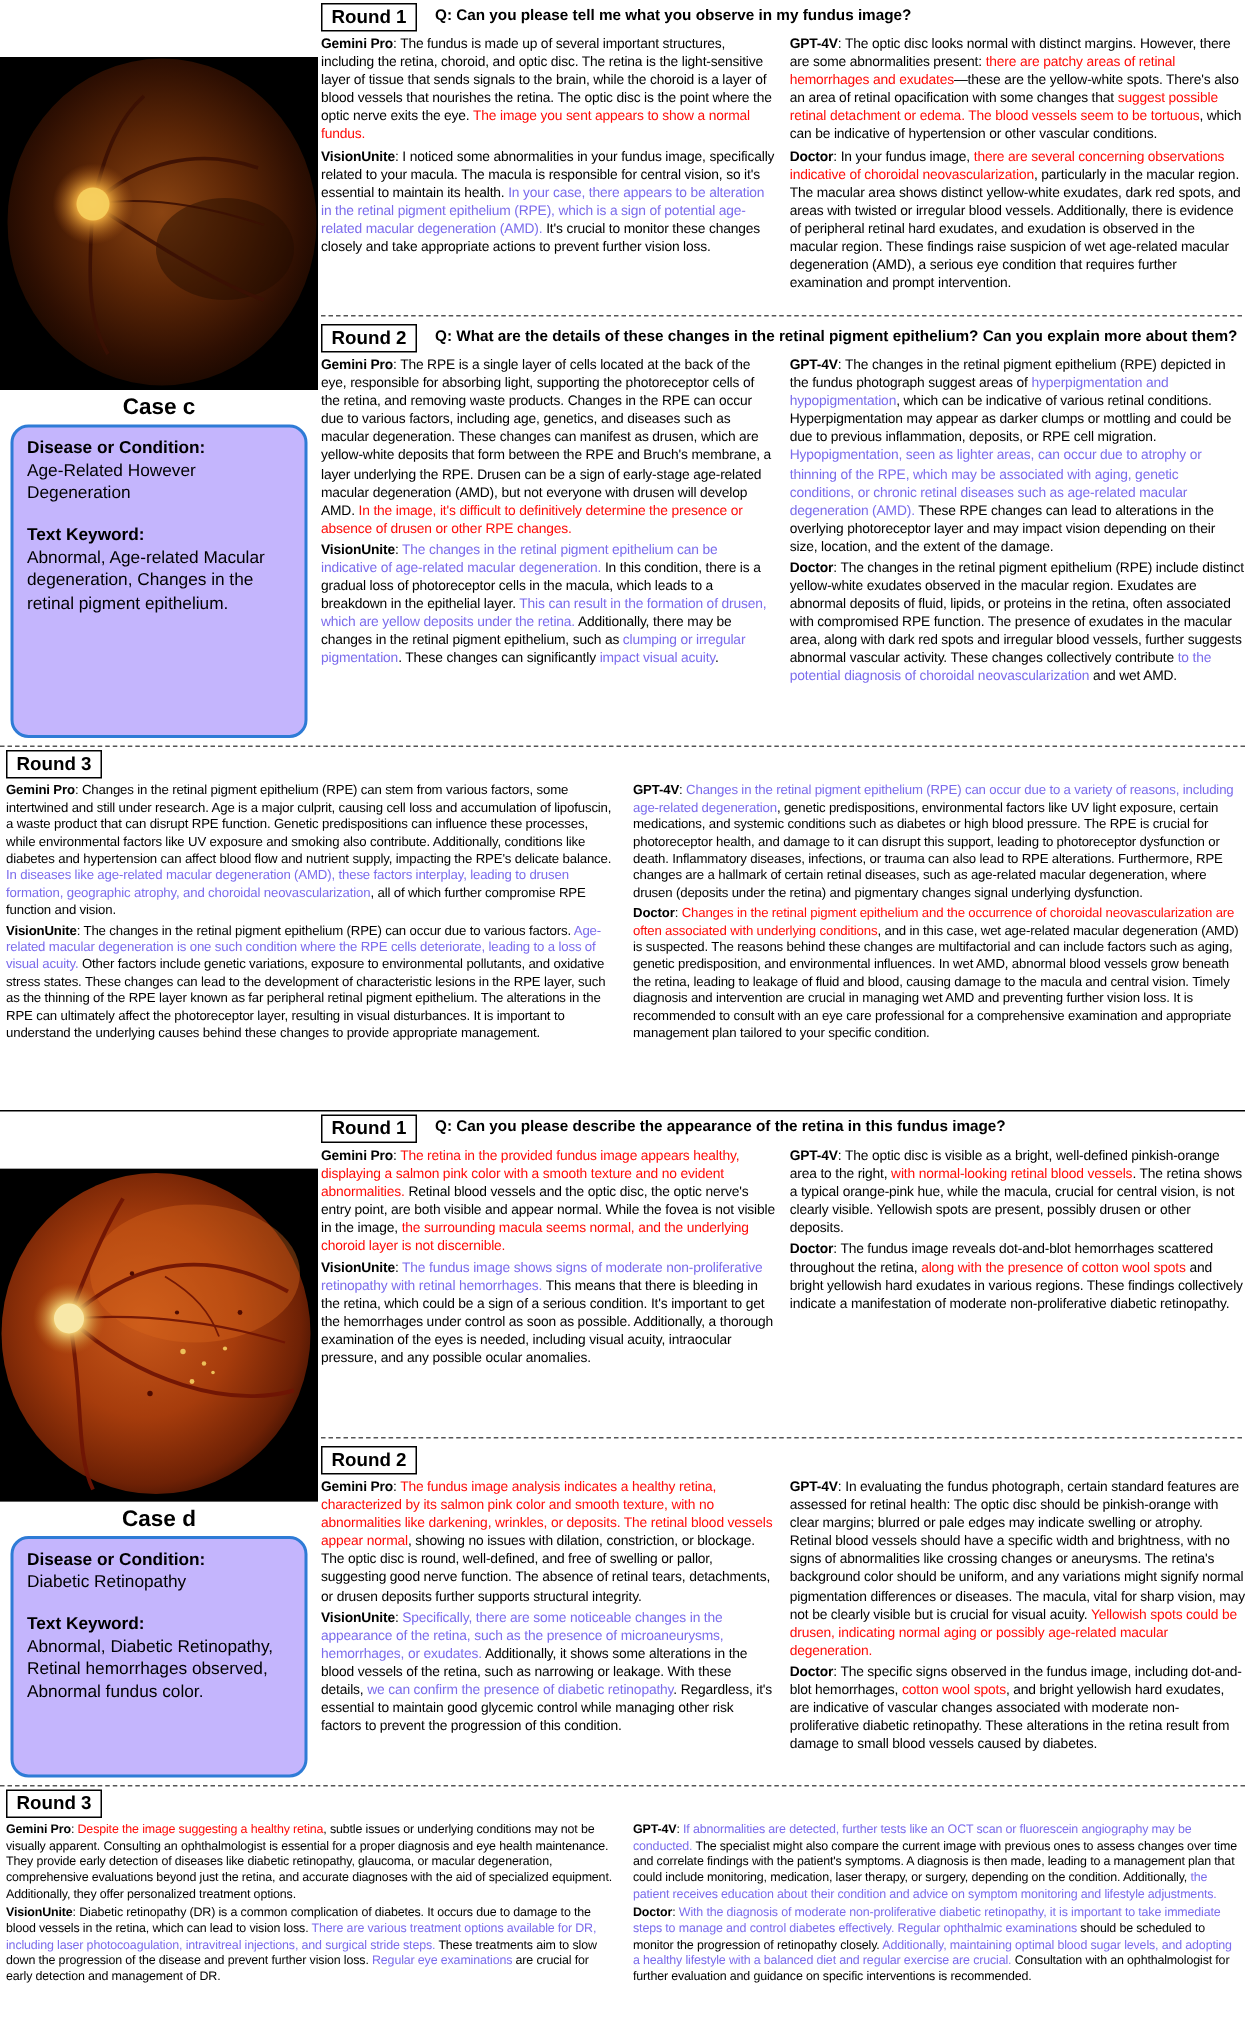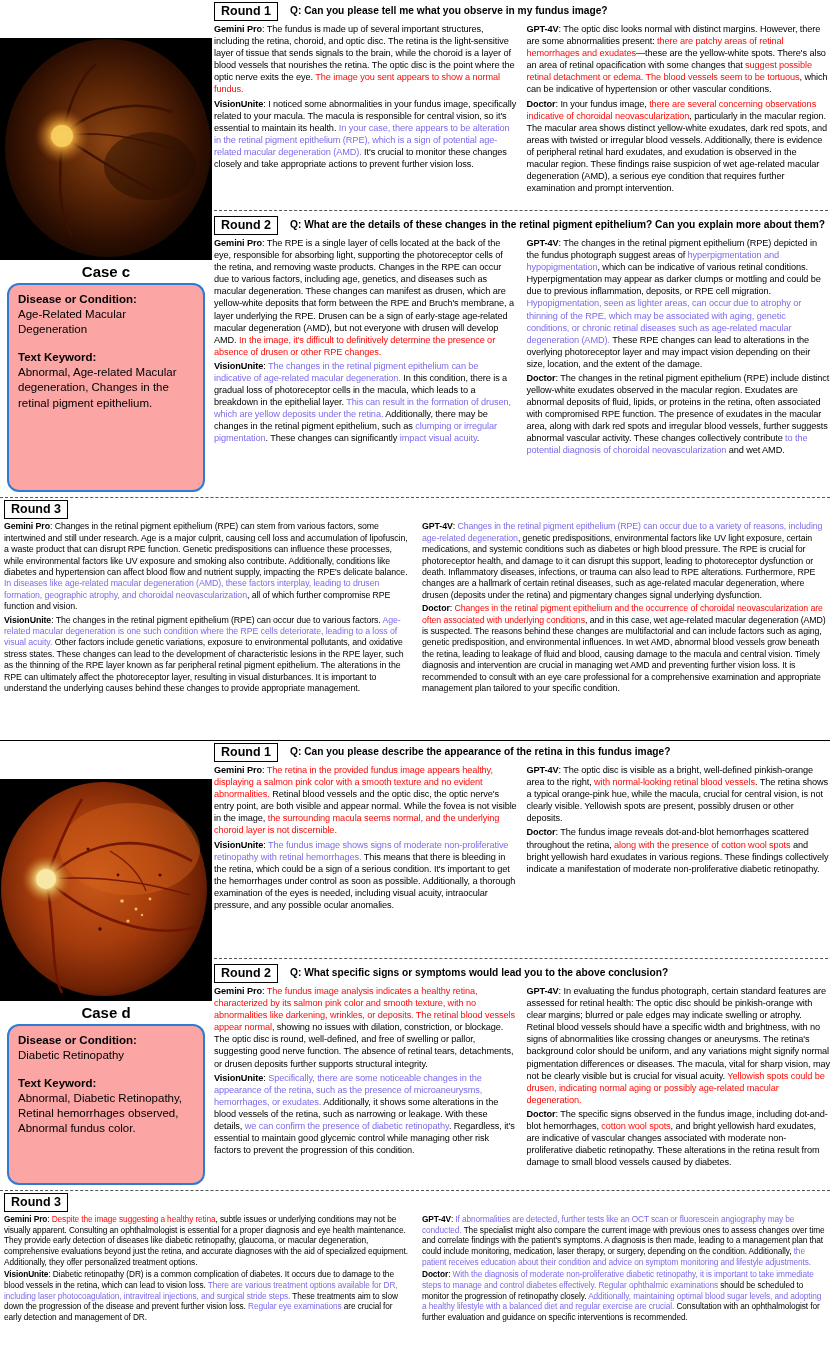--- a/index.html
+++ b/index.html
@@ -4,21 +4,21 @@
 <style>
   html,body{margin:0;padding:0;background:#fff;}
   body{width:830px;height:1351px;overflow:hidden;font-family:"Liberation Sans",sans-serif;color:#000;}
   .page{width:830px;height:1351px;overflow:hidden;}
   .case-top{display:flex;overflow:hidden;}
   .ct-0{height:497px;}
   .ct-1{height:449px;}
   .left-col{width:212px;flex:none;display:flex;flex-direction:column;align-items:center;overflow:hidden;margin-top:38px;}
   .fundus{width:212px;height:222px;background:#000;flex:none;}
   .case-label{font-weight:bold;font-size:15px;margin:3px 0 3px;}
-  .info-box{border:2px solid #2e7bd6;border-radius:12px;width:198px;box-sizing:border-box;padding:7px 9px;flex:1;margin-bottom:5px;overflow:hidden;background:#fca5a5;}
+  .info-box{border:2px solid #2e7bd6;border-radius:12px;width:198px;box-sizing:border-box;padding:7px 9px;flex:1;margin-bottom:5px;overflow:hidden;background:#c4b5fd;}
   .info-h{font-weight:bold;font-size:11.5px;line-height:1.3;}
   .info-h2{margin-top:13px;}
   .info-t{font-size:11.5px;line-height:1.32;}
   .rounds-col{flex:1;min-width:0;display:flex;flex-direction:column;overflow:hidden;padding-left:2px;}
   .round{overflow:hidden;}
   .r-0-0{height:207px;}
   .r-0-1{flex:1;}
   .r-1-0{height:214px;}
   .r-1-1{flex:1;}
   .round3{overflow:hidden;padding:0 4px;}
@@ -72,21 +72,21 @@
 <path d="M62 98 C 70 62, 80 40, 96 26"></path>
 <path d="M62 98 C 60 132, 56 172, 72 198"></path>
 <path d="M62 98 C 100 92, 140 100, 176 112" stroke-width="1.4"></path>
 </g>
 <circle cx="62" cy="98" r="27" fill="url(#gc-disc)"></circle>
 <circle cx="62" cy="98" r="11" fill="#f6cf5e" opacity="0.95"></circle>
 </svg></div>
           <div class="case-label">Case c</div>
           <div class="info-box">
             <div class="info-h">Disease or Condition:</div>
-            <div class="info-t">Age-Related Macular Degeneration</div>
+            <div class="info-t">Age-Related However Degeneration</div>
             <div class="info-h info-h2">Text Keyword:</div>
             <div class="info-t">Abnormal, Age-related Macular degeneration, Changes in the retinal pigment epithelium.</div>
           </div>
         </div>
         <div class="rounds-col">
           <div class="round r-0-0">
             <div class="round-head">
               <span class="round-badge">Round 1</span>
               <span class="round-q">Q: Can you please tell me what you observe in my fundus image?</span>
             </div>
@@ -204,21 +204,20 @@
               <div class="col">
                 <p class="msg"><b class="spk">GPT-4V</b>: <span class="seg-k">The optic disc is visible as a bright, well-defined pinkish-orange area to the right, </span><span class="seg-r">with normal-looking retinal blood vessels</span><span class="seg-k">. The retina shows a typical orange-pink hue, while the macula, crucial for central vision, is not clearly visible. Yellowish spots are present, possibly drusen or other deposits.</span></p>
                 <p class="msg"><b class="spk">Doctor</b>: <span class="seg-k">The fundus image reveals dot-and-blot hemorrhages scattered throughout the retina, </span><span class="seg-r">along with the presence of cotton wool spots</span><span class="seg-k"> and bright yellowish hard exudates in various regions. These findings collectively indicate a manifestation of moderate non-proliferative diabetic retinopathy.</span></p>
               </div>
             </div>
           </div>
           <div class="dash"></div>
           <div class="round r-1-1">
             <div class="round-head">
               <span class="round-badge">Round 2</span>
-              <span class="round-q">Q: What specific signs or symptoms would lead you to the above conclusion?</span>
             </div>
             <div class="cols">
               <div class="col">
                 <p class="msg"><b class="spk">Gemini Pro</b>: <span class="seg-r">The fundus image analysis indicates a healthy retina, characterized by its salmon pink color and smooth texture, with no abnormalities like darkening, wrinkles, or deposits. The retinal blood vessels appear normal</span><span class="seg-k">, showing no issues with dilation, constriction, or blockage. The optic disc is round, well-defined, and free of swelling or pallor, suggesting good nerve function. The absence of retinal tears, detachments, or drusen deposits further supports structural integrity.</span></p>
                 <p class="msg"><b class="spk">VisionUnite</b>: <span class="seg-b">Specifically, there are some noticeable changes in the appearance of the retina, such as the presence of microaneurysms, hemorrhages, or exudates. </span><span class="seg-k">Additionally, it shows some alterations in the blood vessels of the retina, such as narrowing or leakage. With these details, </span><span class="seg-b">we can confirm the presence of diabetic retinopathy</span><span class="seg-k">. Regardless, it's essential to maintain good glycemic control while managing other risk factors to prevent the progression of this condition.</span></p>
               </div>
               <div class="col">
                 <p class="msg"><b class="spk">GPT-4V</b>: <span class="seg-k">In evaluating the fundus photograph, certain standard features are assessed for retinal health: The optic disc should be pinkish-orange with clear margins; blurred or pale edges may indicate swelling or atrophy. Retinal blood vessels should have a specific width and brightness, with no signs of abnormalities like crossing changes or aneurysms. The retina's background color should be uniform, and any variations might signify normal pigmentation differences or diseases. The macula, vital for sharp vision, may not be clearly visible but is crucial for visual acuity. </span><span class="seg-r">Yellowish spots could be drusen, indicating normal aging or possibly age-related macular degeneration.</span></p>
                 <p class="msg"><b class="spk">Doctor</b>: <span class="seg-k">The specific signs observed in the fundus image, including dot-and-blot hemorrhages, </span><span class="seg-r">cotton wool spots</span><span class="seg-k">, and bright yellowish hard exudates, are indicative of vascular changes associated with moderate non-proliferative diabetic retinopathy. These alterations in the retina result from damage to small blood vessels caused by diabetes.</span></p>
               </div>

